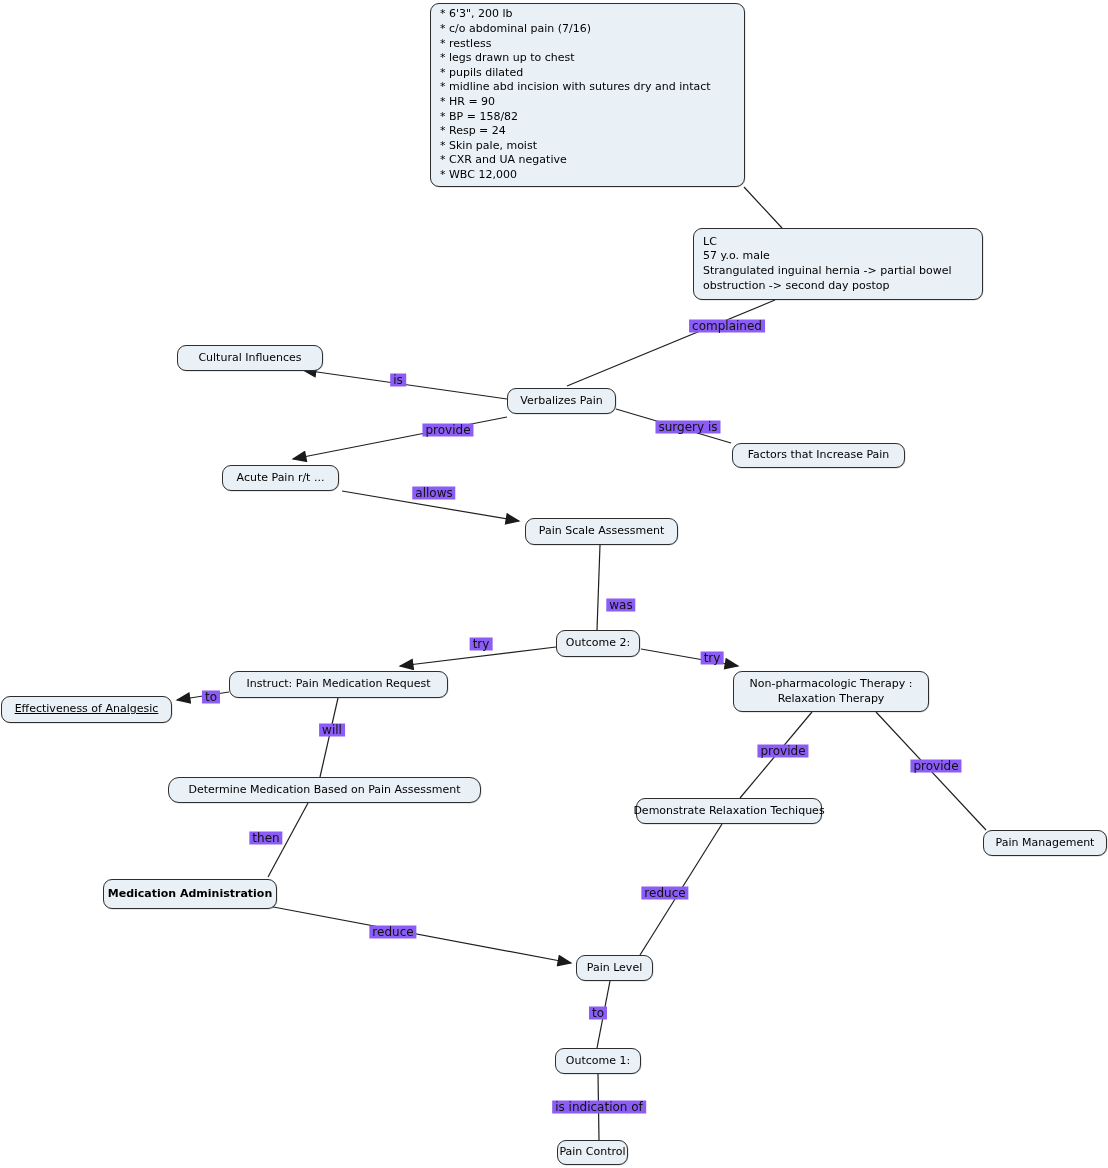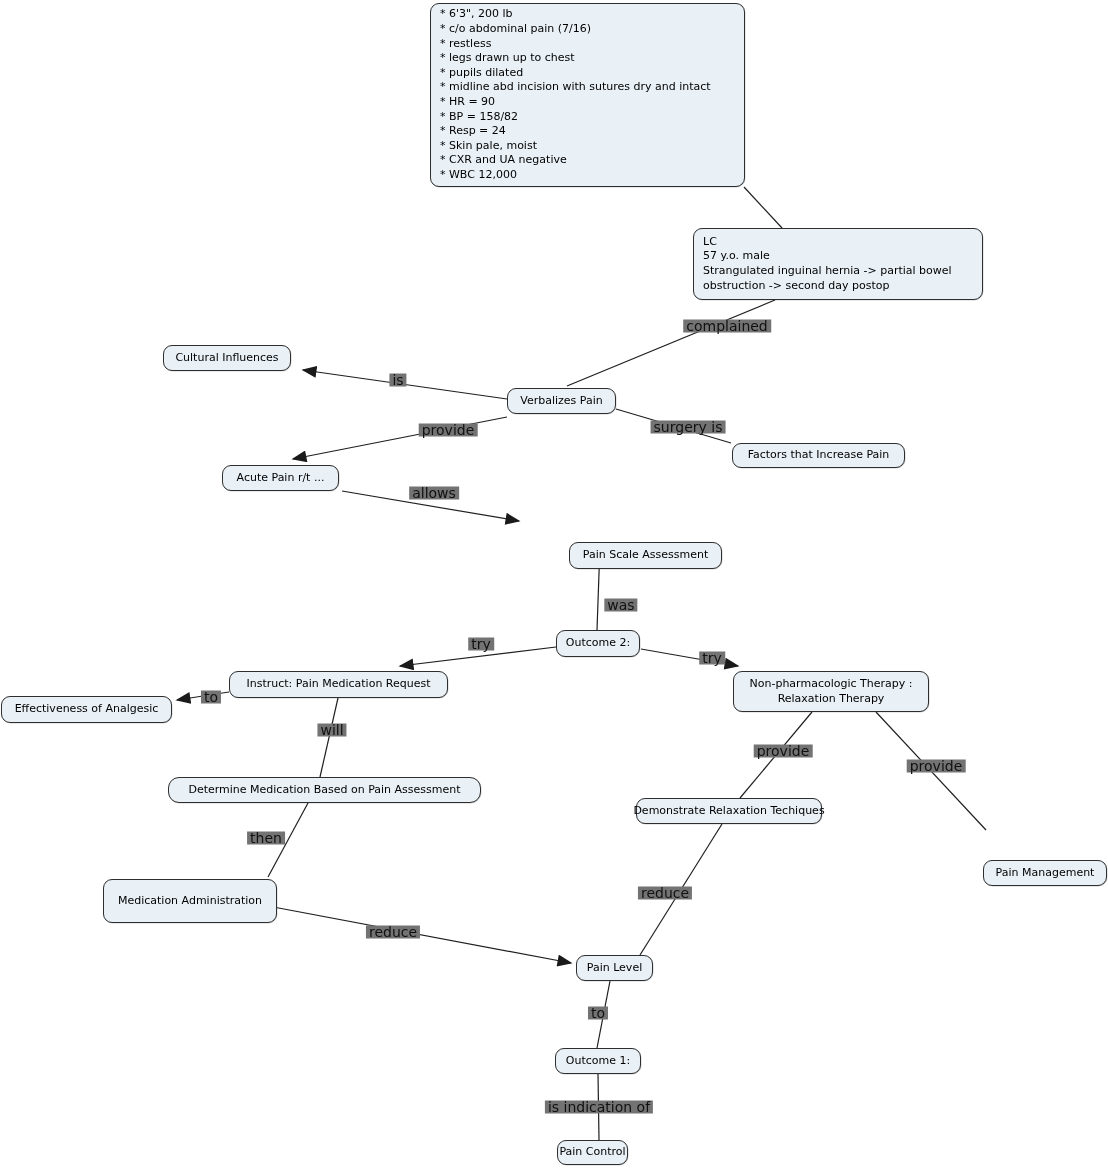--- a/index.html
+++ b/index.html
@@ -46,23 +46,23 @@
   .node.left {
     align-items: flex-start;
     text-align: left;
     padding: 5px 9px;
     line-height: 14.6px;
     white-space: nowrap;
   }
   .edge-label {
     position: absolute;
     transform: translate(-50%, -50%);
-    background: #737373;
+    background: #8b5cf6;
     padding: 0 3px;
-    font-size: 14px;
+    font-size: 12px;
     color: #111111;
     white-space: nowrap;
     line-height: 13px;
   }
 </style>
 </head>
 <body>
 
 <div class="canvas">
   <svg class="edge-layer" xmlns="http://www.w3.org/2000/svg">
@@ -125,58 +125,58 @@
         <div>* Skin pale, moist</div>
         <div>* CXR and UA negative</div>
         <div>* WBC 12,000</div>
       </div>
       <div class="node left" style="left: 693px; top: 228px; width: 290px; height: 72px;">
         <div>LC</div>
         <div>57 y.o. male</div>
         <div>Strangulated inguinal hernia -&gt; partial bowel</div>
         <div>obstruction -&gt; second day postop</div>
       </div>
-      <div class="node center" style="left: 163px; top: 345px; width: 128px; height: 26px;">
+      <div class="node center" style="left: 177px; top: 345px; width: 146px; height: 26px;">
         <div>Cultural Influences</div>
       </div>
       <div class="node center" style="left: 507px; top: 388px; width: 109px; height: 26px;">
         <div>Verbalizes Pain</div>
       </div>
       <div class="node center" style="left: 732px; top: 443px; width: 173px; height: 25px;">
         <div>Factors that Increase Pain</div>
       </div>
       <div class="node center" style="left: 222px; top: 465px; width: 117px; height: 26px;">
         <div>Acute Pain r/t ...</div>
       </div>
-      <div class="node center" style="left: 525px; top: 542px; width: 153px; height: 27px; margin-left: 44px;">
+      <div class="node center" style="left: 525px; top: 518px; width: 153px; height: 27px;">
         <div>Pain Scale Assessment</div>
       </div>
       <div class="node center" style="left: 556px; top: 630px; width: 84px; height: 27px;">
         <div>Outcome 2:</div>
       </div>
       <div class="node center" style="left: 229px; top: 671px; width: 219px; height: 27px;">
         <div>Instruct: Pain Medication Request</div>
       </div>
-      <div class="node center" style="left: 1px; top: 696px; width: 171px; height: 27px;">
+      <div class="node center" style="left: 1px; top: 696px; width: 171px; height: 27px; text-decoration: underline;">
         <div>Effectiveness of Analgesic</div>
       </div>
       <div class="node center" style="left: 733px; top: 671px; width: 196px; height: 41px;">
         <div>Non-pharmacologic Therapy :</div>
         <div>Relaxation Therapy</div>
       </div>
       <div class="node center" style="left: 168px; top: 777px; width: 313px; height: 26px; border-radius: 11px;">
         <div>Determine Medication Based on Pain Assessment</div>
       </div>
-      <div class="node center" style="left: 103px; top: 879px; width: 174px; height: 44px;">
+      <div class="node center" style="left: 103px; top: 879px; width: 174px; height: 30px; font-weight: bold;">
         <div>Medication Administration</div>
       </div>
       <div class="node center" style="left: 636px; top: 798px; width: 186px; height: 26px;">
         <div>Demonstrate Relaxation Techiques</div>
       </div>
-      <div class="node center" style="left: 983px; top: 830px; width: 124px; height: 26px; margin-top: 30px;">
+      <div class="node center" style="left: 983px; top: 830px; width: 124px; height: 26px;">
         <div>Pain Management</div>
       </div>
       <div class="node center" style="left: 576px; top: 955px; width: 77px; height: 26px;">
         <div>Pain Level</div>
       </div>
       <div class="node center" style="left: 555px; top: 1048px; width: 86px; height: 26px;">
         <div>Outcome 1:</div>
       </div>
       <div class="node center" style="left: 557px; top: 1140px; width: 71px; height: 25px;">
         <div>Pain Control</div>

